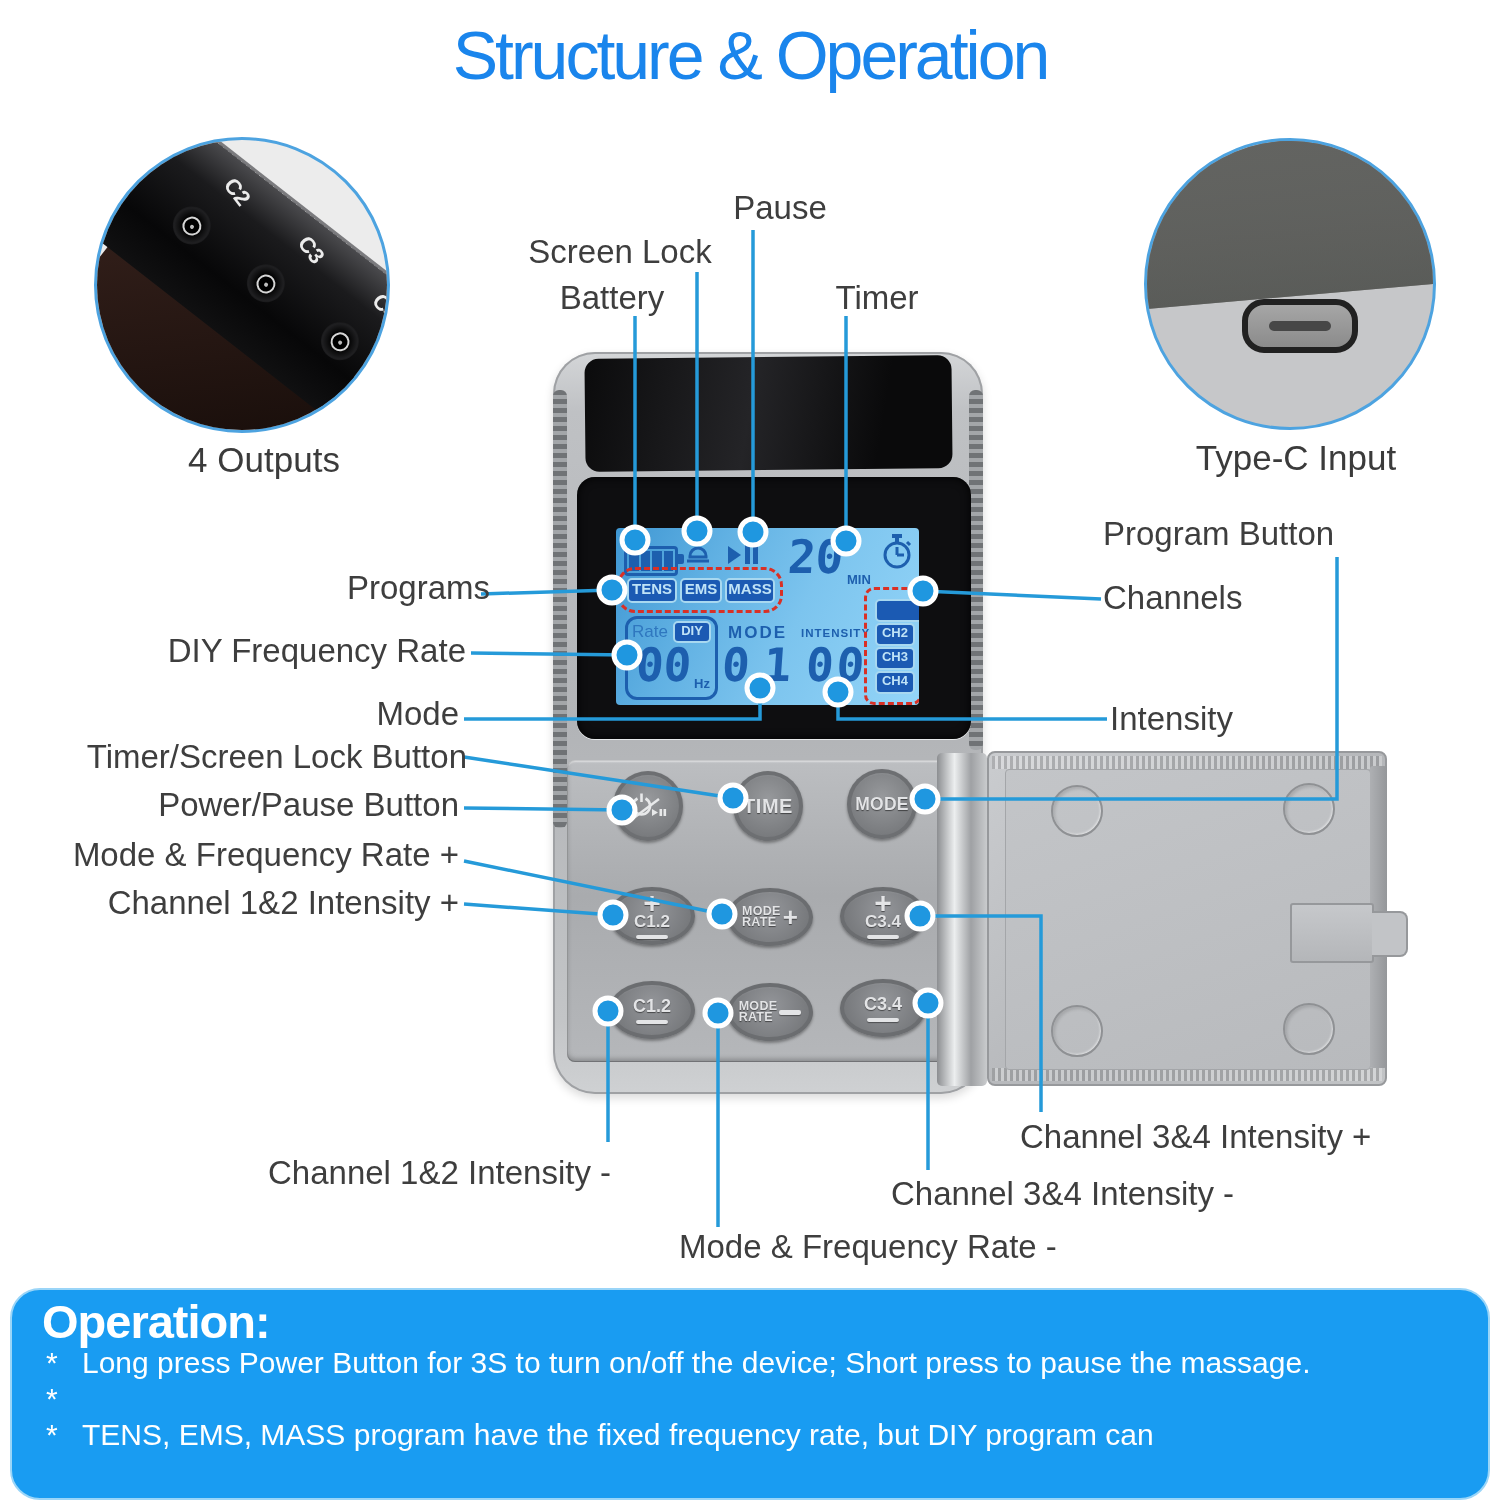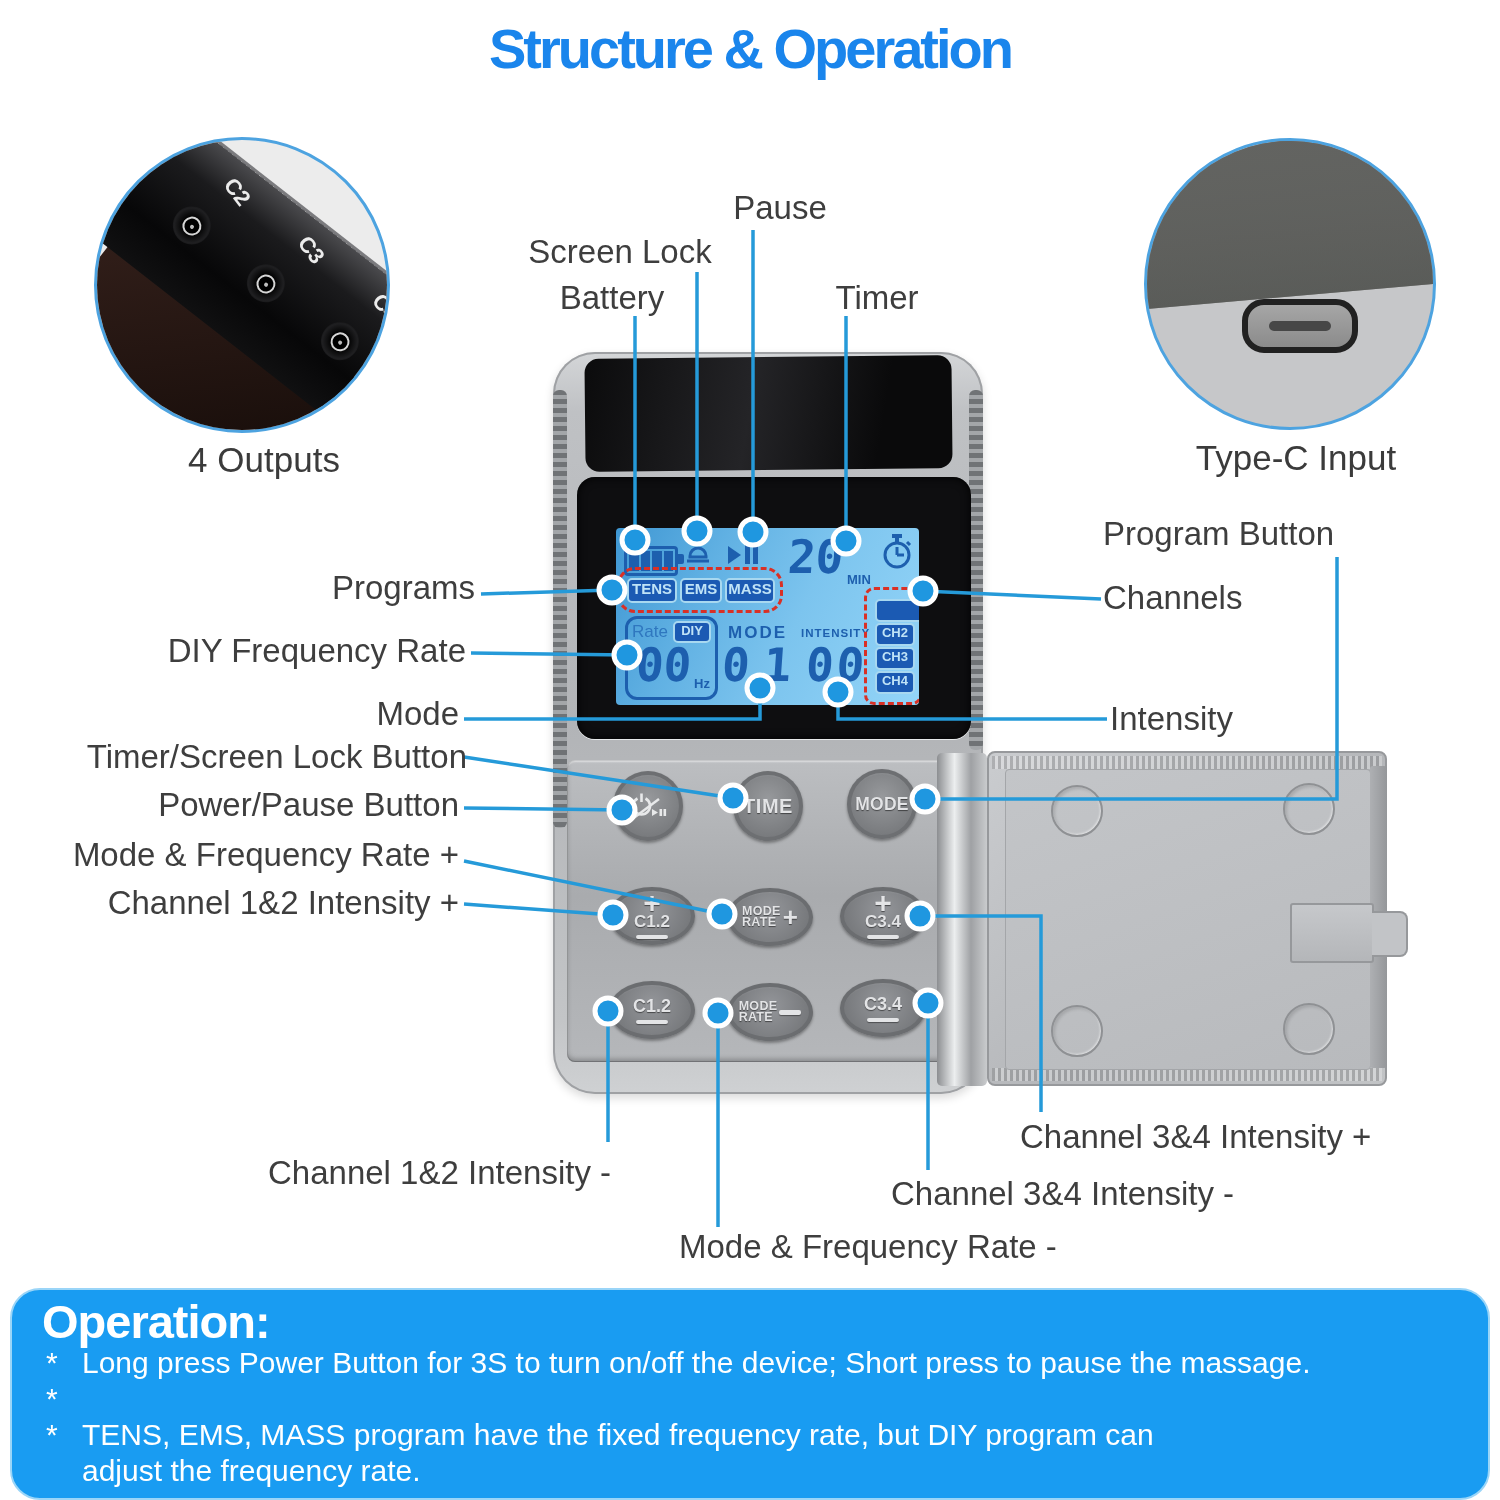--- a/index.html
+++ b/index.html
@@ -1,21 +1,21 @@
 <!DOCTYPE html>
 <html><head>
 <meta charset="utf-8">
 <style>
   html,body{margin:0;padding:0;background:#fff;}
   .stage{position:relative;width:1500px;height:1500px;background:#ffffff;
          font-family:"Liberation Sans", sans-serif;overflow:hidden;}
   .abs{position:absolute;}
 
   
-  .title{left:0;top:16px;width:1500px;text-align:center;font-size:56px;font-weight:bold;
+  .title{left:0;top:16px;width:1500px;text-align:center;font-size:68px;font-weight:normal;
          letter-spacing:-3px;color:#1a85ec;}
 
   
   .circle{border-radius:50%;border:3px solid #4da3e0;overflow:hidden;background:#ececec;}
   .circle-left{left:94px;top:137px;width:290px;height:290px;}
   .ol-dark{position:absolute;left:-90px;top:168px;width:420px;height:280px;
            background:linear-gradient(135deg,#34201b,#140b08 60%);transform:rotate(38deg);}
   .ol-band{position:absolute;left:-85px;top:42px;width:460px;height:150px;transform:rotate(38deg);
            background:linear-gradient(180deg,#4a4a4d 0%,#1b1b1d 26%,#070708 70%,#101011 100%);
            box-shadow:0 -3px 0 #7b7b7e;}
@@ -314,21 +314,21 @@
       <circle cx="718" cy="1013" r="13"></circle>
       <circle cx="928" cy="1003" r="13"></circle>
     </g>
   </svg>
 
   <div class="abs lbl lbl-c" style="left:780px;top:191px;">Pause</div>
   <div class="abs lbl lbl-c" style="left:620px;top:235px;">Screen Lock</div>
   <div class="abs lbl lbl-c" style="left:612px;top:281px;">Battery</div>
   <div class="abs lbl lbl-c" style="left:877px;top:281px;">Timer</div>
 
-  <div class="abs lbl lbl-r" style="left:0;width:475px;top:571px;">Programs</div>
+  <div class="abs lbl lbl-r" style="left:15px;width:475px;top:571px;">Programs</div>
   <div class="abs lbl lbl-r" style="left:0;width:466px;top:634px;">DIY Frequency Rate</div>
   <div class="abs lbl lbl-r" style="left:0;width:459px;top:697px;">Mode</div>
   <div class="abs lbl lbl-r" style="left:8px;width:459px;top:740px;">Timer/Screen Lock Button</div>
   <div class="abs lbl lbl-r" style="left:0;width:459px;top:788px;">Power/Pause Button</div>
   <div class="abs lbl lbl-r" style="left:0;width:459px;top:838px;">Mode &amp; Frequency Rate +</div>
   <div class="abs lbl lbl-r" style="left:0;width:459px;top:886px;">Channel 1&amp;2 Intensity +</div>
 
   <div class="abs lbl" style="left:1103px;top:517px;">Program Button</div>
   <div class="abs lbl" style="left:1103px;top:581px;">Channels</div>
   <div class="abs lbl" style="left:1110px;top:702px;">Intensity</div>
@@ -345,20 +345,16 @@
         <span class="op-star">*</span>
           <span class="op-text">Long press Power Button for 3S to turn on/off the device; Short press to pause the massage.</span>
       </div>
       <div class="op-line">
         <span class="op-star">*</span>
       </div>
       <div class="op-line">
         <span class="op-star">*</span>
           <span class="op-text">TENS, EMS, MASS program have the fixed frequency rate, but DIY program can</span>
       </div>
-      <div class="op-line">
-        <span class="op-star"></span>
-          <span class="op-text">adjust the frequency rate.</span>
-      </div>
     </div>
   </div>
 
 </div>
 
 </body></html>

